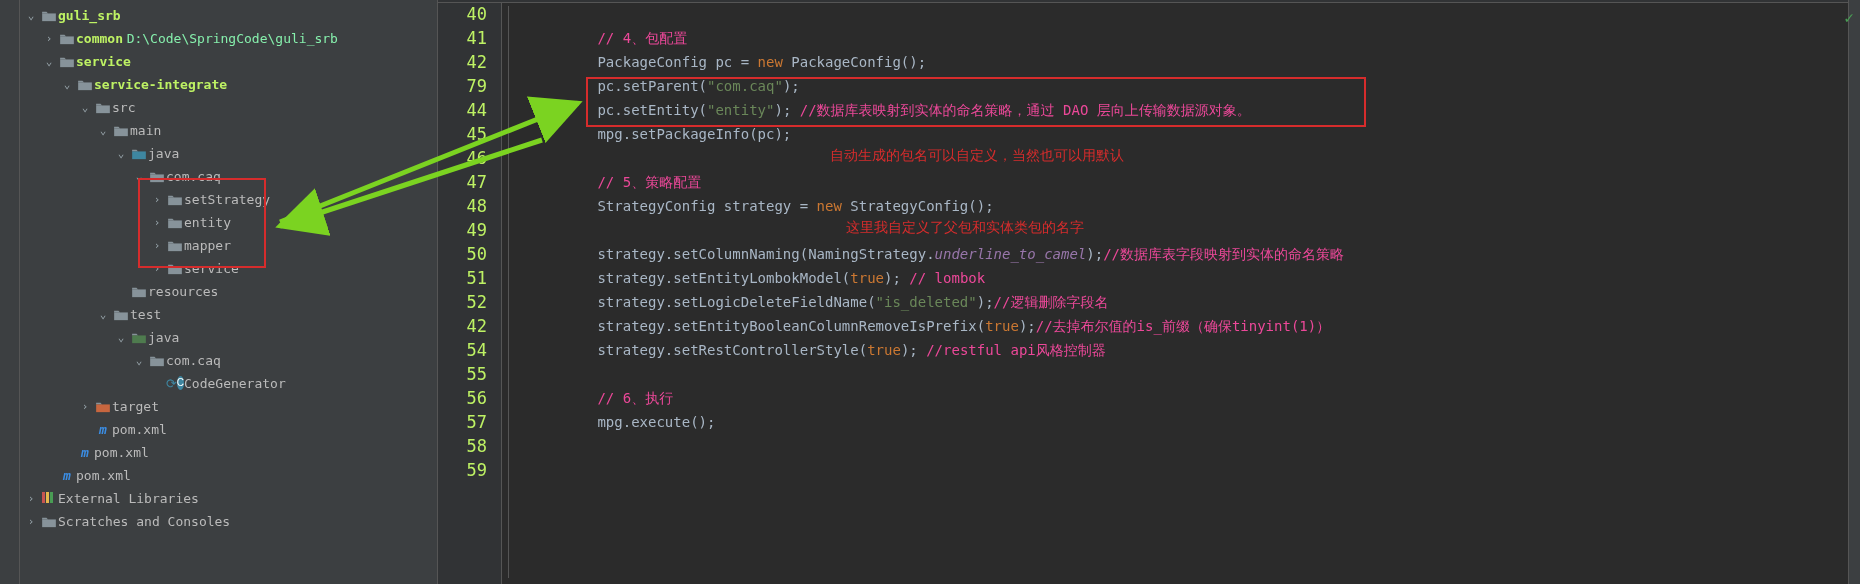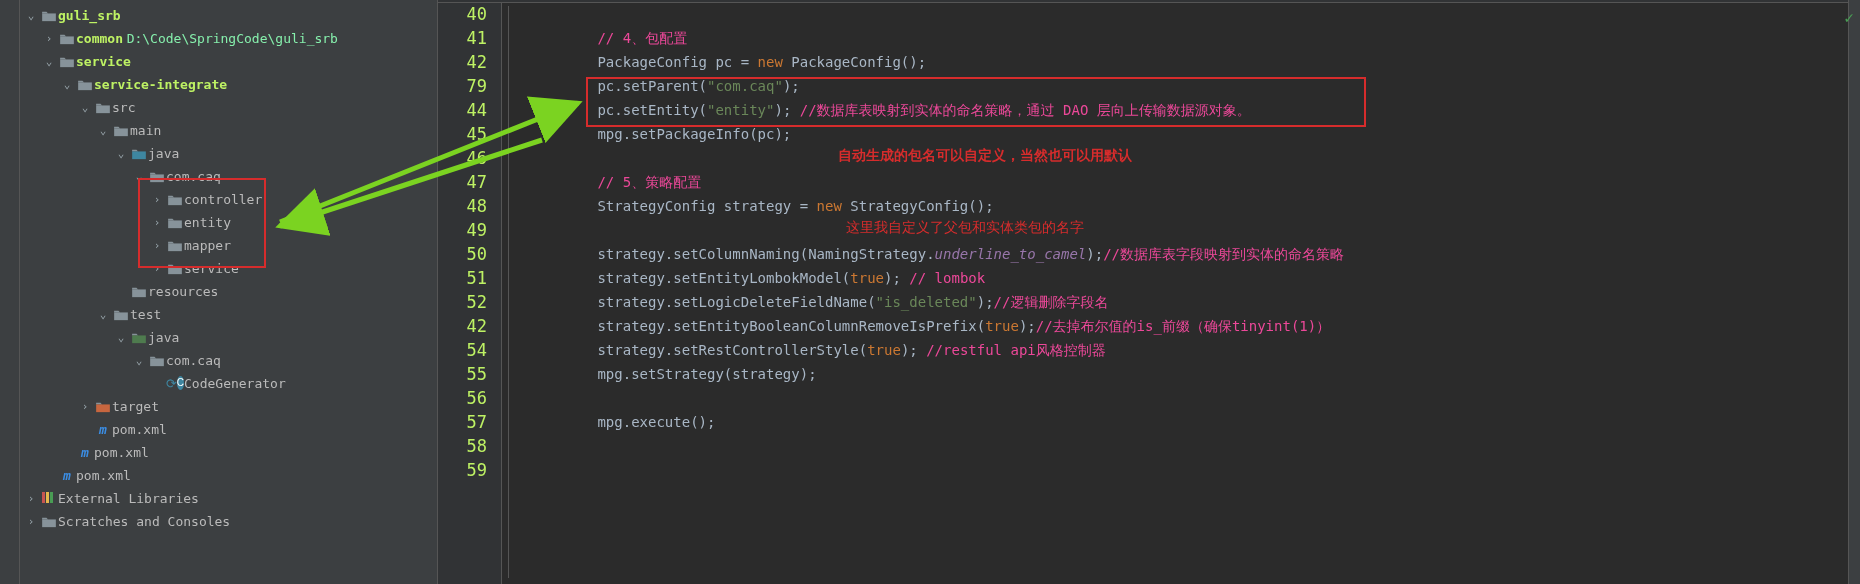--- a/index.html
+++ b/index.html
@@ -151,21 +151,21 @@
           <span class="lbl ">com.caq</span>
         </div>
         <div class="row indent-7">
           <span class="arrow">›</span>
           <span class="icon">
             <svg class="fld pkg" viewBox="0 0 16 14">
               <path class="tab" d="M0 2h5l2 2h-7z"></path>
               <path class="body" d="M0 4h16v9h-16z"></path>
             </svg>
           </span>
-          <span class="lbl ">controller</span>
+          <span class="lbl ">setStrategy</span>
         </div>
         <div class="row indent-7">
           <span class="arrow">›</span>
           <span class="icon">
             <svg class="fld pkg" viewBox="0 0 16 14">
               <path class="tab" d="M0 2h5l2 2h-7z"></path>
               <path class="body" d="M0 4h16v9h-16z"></path>
             </svg>
           </span>
           <span class="lbl ">entity</span>
@@ -315,39 +315,39 @@
         <div class="gnum">58</div>
         <div class="gnum">59</div>
       </div>
     <div class="fold-bar">
         <div class="fold-line"></div>
       </div>
     <div class="code" id="code">
 
       <div class="code-box" style="left:84px; top:77px; width:780px; height:50px;"></div>
 
-      <div class="red-note" style="position:absolute; left:336px; top:147px;font-weight:bold;">自动生成的包名可以自定义，当然也可以用默认</div>
+      <div class="red-note" style="position:absolute; left:328px; top:147px;">自动生成的包名可以自定义，当然也可以用默认</div>
       <div class="red-note" style="position:absolute; left:344px; top:171px;margin-top:48px;">这里我自定义了父包和实体类包的名字</div>
     <div class="line">        </div>
         <div class="line">        <span class="k-comment">// 4、包配置</span></div>
         <div class="line">        PackageConfig pc = <span class="k-kw">new </span>PackageConfig();</div>
         <div class="line">        pc.setParent(<span class="k-str">"com.caq"</span>);</div>
         <div class="line">        pc.setEntity(<span class="k-str">"entity"</span>); <span class="k-comment">//数据库表映射到实体的命名策略，通过 DAO 层向上传输数据源对象。</span></div>
         <div class="line">        mpg.setPackageInfo(pc);</div>
         <div class="line">        </div>
         <div class="line">        <span class="k-comment">// 5、策略配置</span></div>
         <div class="line">        StrategyConfig strategy = <span class="k-kw">new </span>StrategyConfig();</div>
         <div class="line">        </div>
         <div class="line">        strategy.setColumnNaming(NamingStrategy.<span class="k-field">underline_to_camel</span>);<span class="k-comment">//数据库表字段映射到实体的命名策略</span></div>
         <div class="line">        strategy.setEntityLombokModel(<span class="k-kw">true</span>); <span class="k-comment">// lombok</span></div>
         <div class="line">        strategy.setLogicDeleteFieldName(<span class="k-str">"is_deleted"</span>);<span class="k-comment">//逻辑删除字段名</span></div>
         <div class="line">        strategy.setEntityBooleanColumnRemoveIsPrefix(<span class="k-kw">true</span>);<span class="k-comment">//去掉布尔值的is_前缀（确保tinyint(1)）</span></div>
         <div class="line">        strategy.setRestControllerStyle(<span class="k-kw">true</span>); <span class="k-comment">//restful api风格控制器</span></div>
-        <div class="line">        mpg.setStrategy(strategy);</div>
         <div class="line">        </div>
+        <div class="line">        <span class="k-comment">// 6、执行</span></div>
         <div class="line">        mpg.execute();</div>
       </div>
     <div class="right-gutter"></div>
     <div class="checkmark">✓</div>
   </div>
 
   <svg class="arrow-line" style="left:0;top:0;width:1860px;height:584px">
     <defs>
       <marker id="ah" markerWidth="12" markerHeight="12" refX="9" refY="5" orient="auto">
         <path d="M0,0 L10,5 L0,10 Z" fill="#7bd321"></path>

